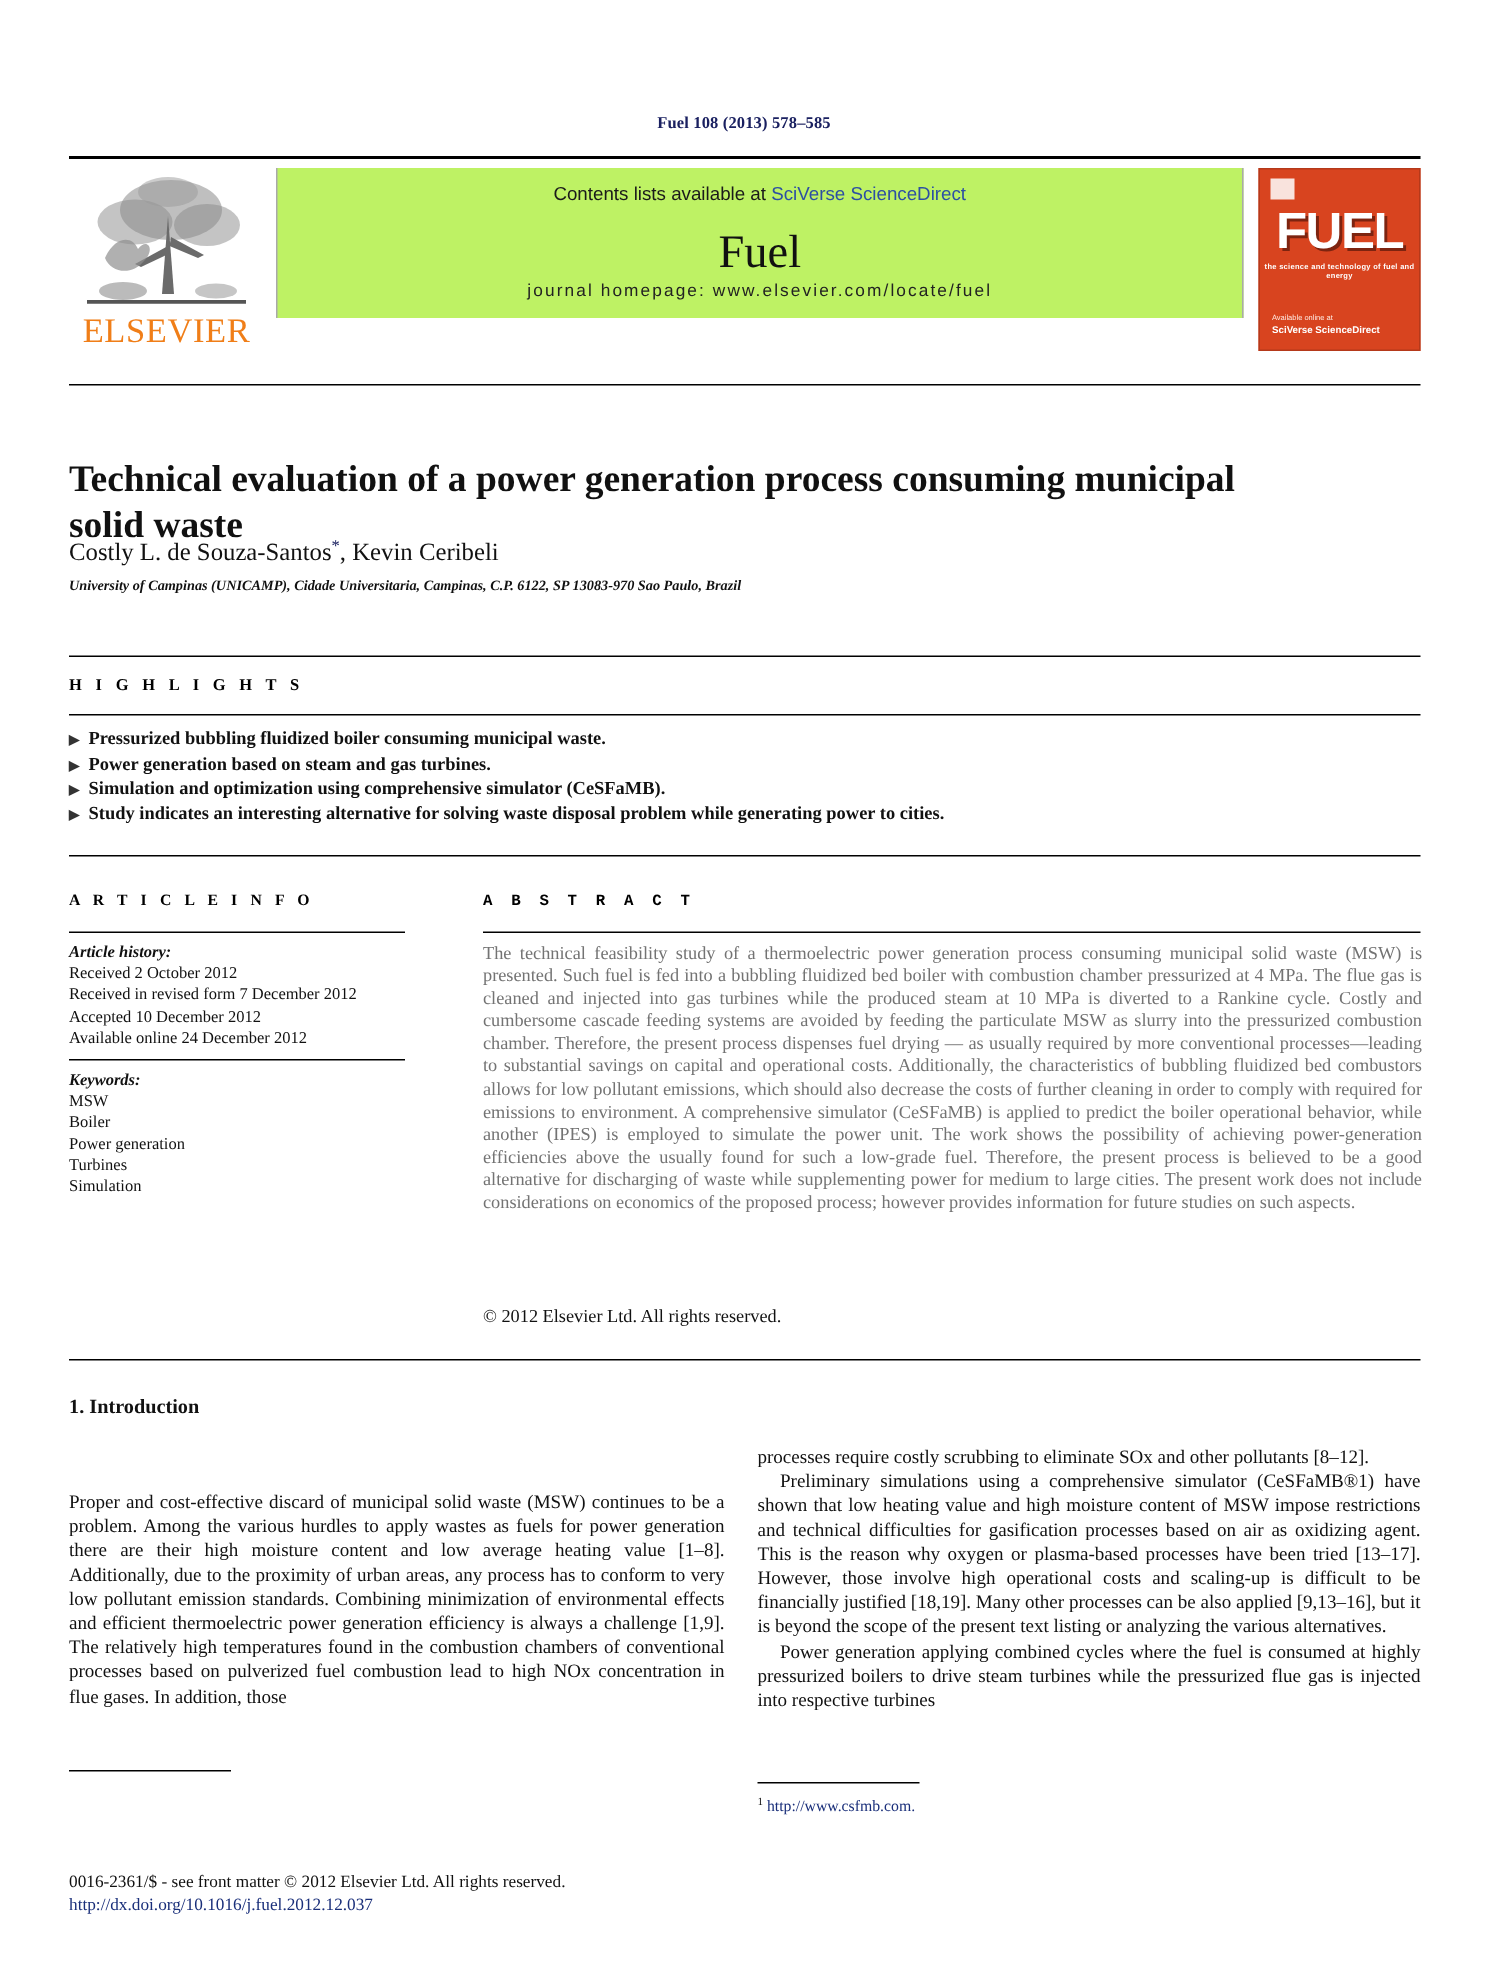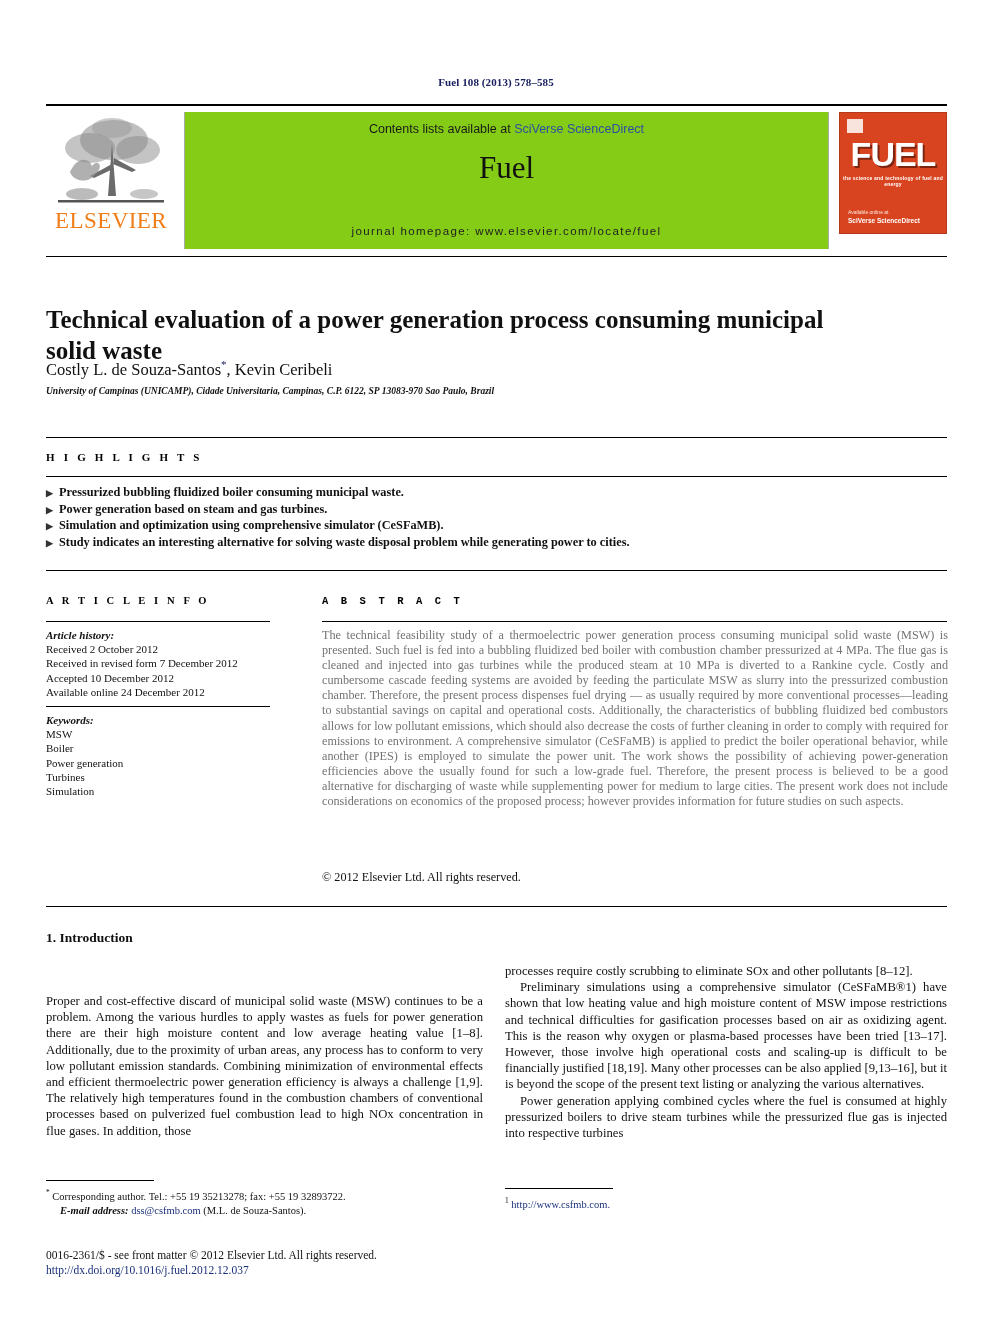--- a/index.html
+++ b/index.html
@@ -67,22 +67,22 @@
     width: 126px;
     text-align: center;
     color: #F07E18;
     font-family: "Liberation Serif", serif;
     font-size: 23px;
     letter-spacing: 0.4px;
     line-height: 1;
   }
   .center-box {
     flex: 1 1 auto;
-    height: 137px;
-    background: #84cc16;
+    height: 100px;
+    background: #bef264;
     border-left: 1px solid #a9a9a9;
     border-right: 1px solid #a9a9a9;
     position: relative;
     margin: 0 10px 0 8px;
   }
   .contents-line {
     position: absolute;
     top: 10px; left: 0; width: 100%;
     text-align: center;
     font-family: "Liberation Sans", sans-serif;
@@ -512,31 +512,20 @@
     <p>Proper and cost-effective discard of municipal solid waste (MSW) continues to be a problem. Among the various hurdles to apply wastes as fuels for power generation there are their high moisture content and low average heating value [1–8]. Additionally, due to the proximity of urban areas, any process has to conform to very low pollutant emission standards. Combining minimization of environmental effects and efficient thermoelectric power generation efficiency is always a challenge [1,9]. The relatively high temperatures found in the combustion chambers of conventional processes based on pulverized fuel combustion lead to high NOx concentration in flue gases. In addition, those</p>
   </div>
 
   <div class="col-right">
     <p>processes require costly scrubbing to eliminate SOx and other pollutants [8–12].</p>
     <p>Preliminary simulations using a comprehensive simulator (CeSFaMB®1) have shown that low heating value and high moisture content of MSW impose restrictions and technical difficulties for gasification processes based on air as oxidizing agent. This is the reason why oxygen or plasma-based processes have been tried [13–17]. However, those involve high operational costs and scaling-up is difficult to be financially justified [18,19]. Many other processes can be also applied [9,13–16], but it is beyond the scope of the present text listing or analyzing the various alternatives.</p>
     <p>Power generation applying combined cycles where the fuel is consumed at highly pressurized boilers to drive steam turbines while the pressurized flue gas is injected into respective turbines</p>
   </div>
 
   <div class="fn-rule-left"></div>
-  <div class="fn-left">
-    <div>
-      <sup>*</sup>
-      <span>Corresponding author. Tel.: +55 19 35213278; fax: +55 19 32893722.</span>
-    </div>
-    <div class="indent">
-      <span class="ai-label">E-mail address:</span>
-      <span class="link">dss@csfmb.com</span>
-      <span>(M.L. de Souza-Santos).</span>
-    </div>
-  </div>
 
   <div class="fn-rule-right"></div>
   <div class="fn-right">
     <sup>1</sup>
     <span class="link">http://www.csfmb.com.</span>
   </div>
 
   <div class="imprint">
     <div>0016-2361/$ - see front matter © 2012 Elsevier Ltd. All rights reserved.</div>
     <div class="link">http://dx.doi.org/10.1016/j.fuel.2012.12.037</div>

